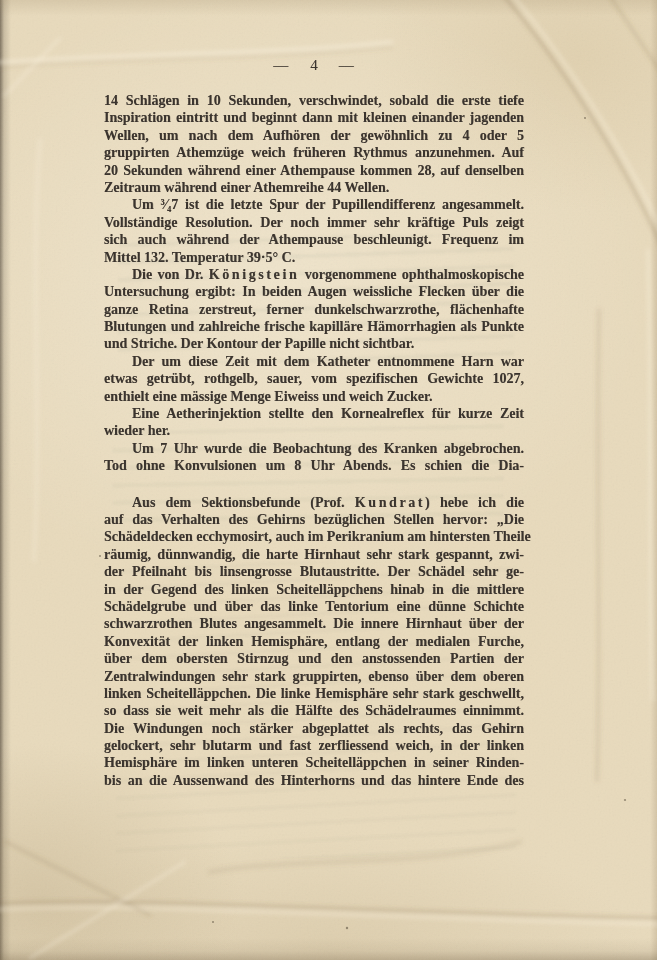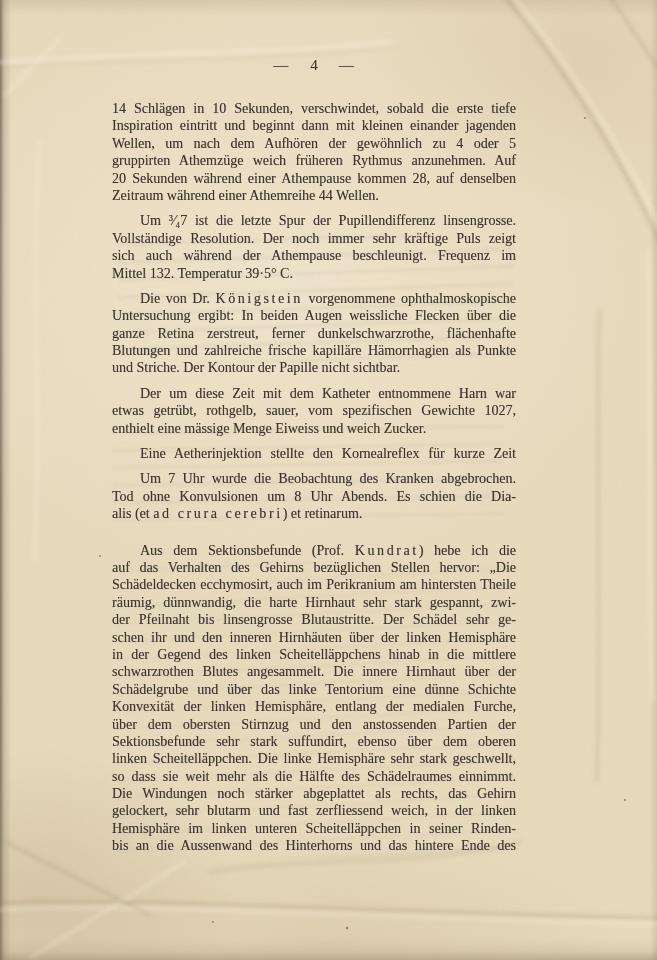--- a/index.html
+++ b/index.html
@@ -33,21 +33,21 @@
     color: var(--ink, #37302a);
     text-shadow: 0.3px 0.3px 0 rgba(56,48,40,0.35);
   }
   .header .dash { letter-spacing: 1px; }
   .text-block {
     position: absolute;
     top: 92px; left: 104px; width: 420px;
     font-size: 14px;
     text-shadow: 0.3px 0.3px 0 rgba(56,48,40,0.38);
   }
-  .paragraph { margin: 8px; }
+  .paragraph { margin: 0; font-weight: bold; }
   .paragraph.gap-before { margin-top: 19px; }
   .line {
     height: 17.4px; line-height: 17.4px;
     white-space: nowrap;
     text-align: justify;
     text-align-last: justify;
   }
   .line.last { text-align-last: left; }
   .line.indent { padding-left: 28px; }
   .spaced { letter-spacing: 2.6px; }
@@ -90,58 +90,57 @@
   <div class="text-block" id="text-block">
       <div class="paragraph">
         <div class="line"><span>14 Schlägen in 10 Sekunden, verschwindet, sobald die erste tiefe</span></div>
         <div class="line"><span>Inspiration eintritt und beginnt dann mit kleinen einander jagenden</span></div>
         <div class="line"><span>Wellen, um nach dem Aufhören der gewöhnlich zu 4 oder 5</span></div>
         <div class="line"><span>gruppirten Athemzüge weich früheren Rythmus anzunehmen. Auf</span></div>
         <div class="line"><span>20 Sekunden während einer Athempause kommen 28, auf denselben</span></div>
         <div class="line last"><span>Zeitraum während einer Athemreihe 44 Wellen.</span></div>
       </div>
       <div class="paragraph">
-        <div class="line indent"><span>Um ³⁄₄7 ist die letzte Spur der Pupillendifferenz linsengrosse.</span></div>
+        <div class="line indent"><span>Um ³⁄₄7 ist die letzte Spur der Pupillendifferenz angesammelt.</span></div>
         <div class="line"><span>Vollständige Resolution. Der noch immer sehr kräftige Puls zeigt</span></div>
         <div class="line"><span>sich auch während der Athempause beschleunigt. Frequenz im</span></div>
         <div class="line last"><span>Mittel 132. Temperatur 39·5° C.</span></div>
       </div>
       <div class="paragraph">
         <div class="line indent"><span>Die von Dr. </span><span class="spaced">Königstein</span><span> vorgenommene ophthalmoskopische</span></div>
         <div class="line"><span>Untersuchung ergibt: In beiden Augen weissliche Flecken über die</span></div>
         <div class="line"><span>ganze Retina zerstreut, ferner dunkelschwarzrothe, flächenhafte</span></div>
         <div class="line"><span>Blutungen und zahlreiche frische kapilläre Hämorrhagien als Punkte</span></div>
         <div class="line last"><span>und Striche. Der Kontour der Papille nicht sichtbar.</span></div>
       </div>
       <div class="paragraph">
         <div class="line indent"><span>Der um diese Zeit mit dem Katheter entnommene Harn war</span></div>
         <div class="line"><span>etwas getrübt, rothgelb, sauer, vom spezifischen Gewichte 1027,</span></div>
         <div class="line last"><span>enthielt eine mässige Menge Eiweiss und weich Zucker.</span></div>
       </div>
       <div class="paragraph">
         <div class="line indent"><span>Eine Aetherinjektion stellte den Kornealreflex für kurze Zeit</span></div>
+        <div class="line last"><span>wieder her.</span></div>
       </div>
       <div class="paragraph">
         <div class="line indent"><span>Um 7 Uhr wurde die Beobachtung des Kranken abgebrochen.</span></div>
         <div class="line"><span>Tod ohne Konvulsionen um 8 Uhr Abends. Es schien die Dia-</span></div>
-        <div class="line last"><span>alis (et </span><span class="spaced">ad crura cerebri</span><span>) et retinarum.</span></div>
       </div>
       <div class="paragraph gap-before">
         <div class="line indent"><span>Aus dem Sektionsbefunde (Prof. </span><span class="spaced">Kundrat</span><span>) hebe ich die</span></div>
         <div class="line"><span>auf das Verhalten des Gehirns bezüglichen Stellen hervor: „Die</span></div>
         <div class="line"><span>Schädeldecken ecchymosirt, auch im Perikranium am hintersten Theile</span></div>
         <div class="line"><span>räumig, dünnwandig, die harte Hirnhaut sehr stark gespannt, zwi-</span></div>
         <div class="line"><span>der Pfeilnaht bis linsengrosse Blutaustritte. Der Schädel sehr ge-</span></div>
-        <div class="line"><span>schen ihr und den inneren Hirnhäuten über der linken Hemisphäre</span></div>
         <div class="line"><span>in der Gegend des linken Scheitelläppchens hinab in die mittlere</span></div>
+        <div class="line"><span>Schädelgrube und über das linke Tentorium eine dünne Schichte</span></div>
         <div class="line"><span>schwarzrothen Blutes angesammelt. Die innere Hirnhaut über der</span></div>
-        <div class="line"><span>Schädelgrube und über das linke Tentorium eine dünne Schichte</span></div>
         <div class="line"><span>Konvexität der linken Hemisphäre, entlang der medialen Furche,</span></div>
         <div class="line"><span>über dem obersten Stirnzug und den anstossenden Partien der</span></div>
-        <div class="line"><span>Sektionsbefunde sehr stark suffundirt, ebenso über dem oberen</span></div>
+        <div class="line"><span>Zentralwindungen sehr stark gruppirten, ebenso über dem oberen</span></div>
         <div class="line"><span>linken Scheitelläppchen. Die linke Hemisphäre sehr stark geschwellt,</span></div>
         <div class="line"><span>so dass sie weit mehr als die Hälfte des Schädelraumes einnimmt.</span></div>
         <div class="line"><span>Die Windungen noch stärker abgeplattet als rechts, das Gehirn</span></div>
         <div class="line"><span>gelockert, sehr blutarm und fast zerfliessend weich, in der linken</span></div>
         <div class="line"><span>Hemisphäre im linken unteren Scheitelläppchen in seiner Rinden-</span></div>
         <div class="line"><span>bis an die Aussenwand des Hinterhorns und das hintere Ende des</span></div>
       </div>
     </div>
 
   <div class="bleed bleed1"></div>

